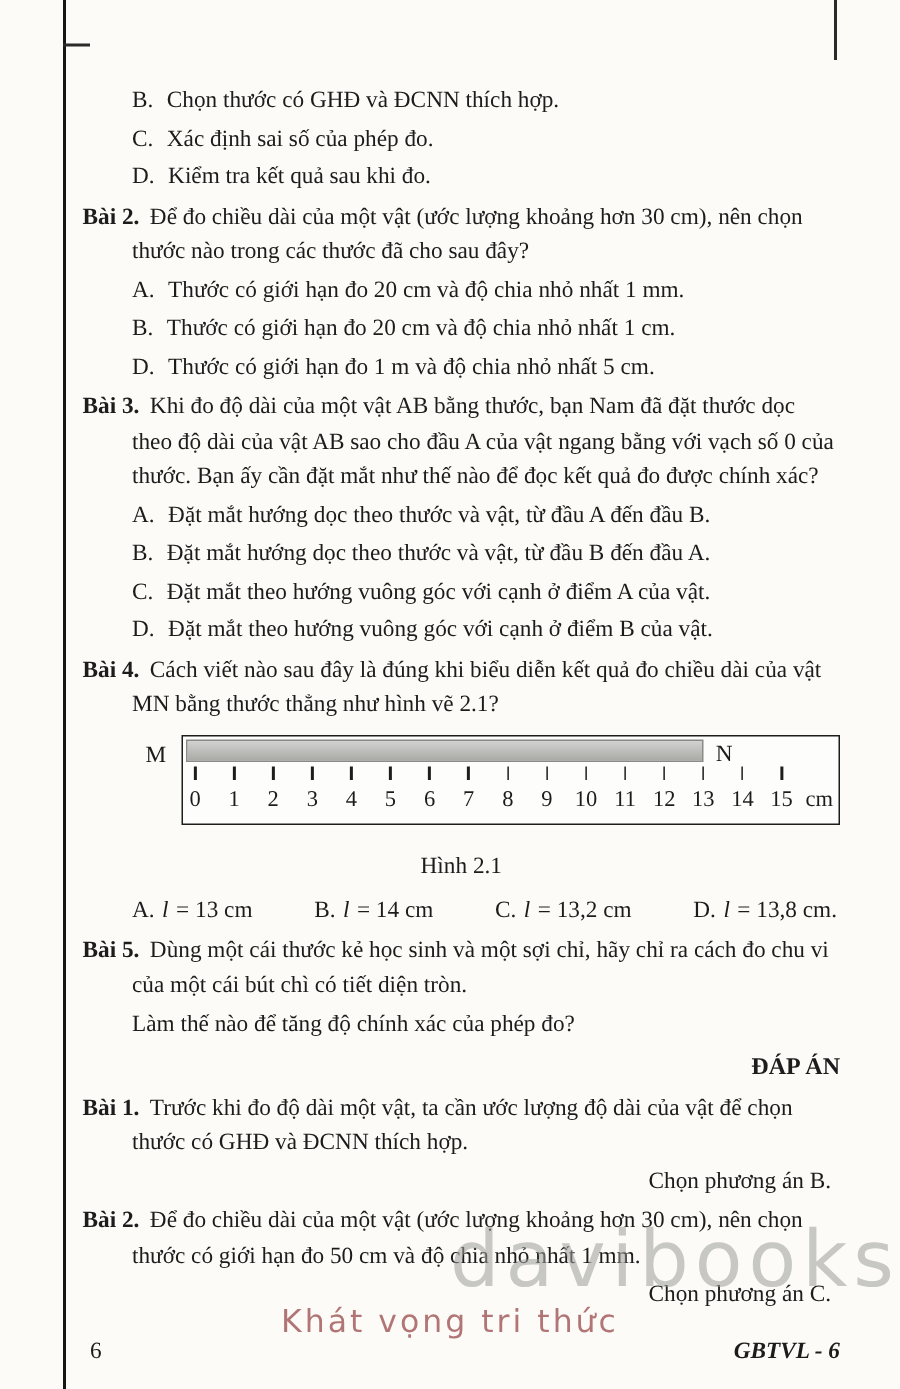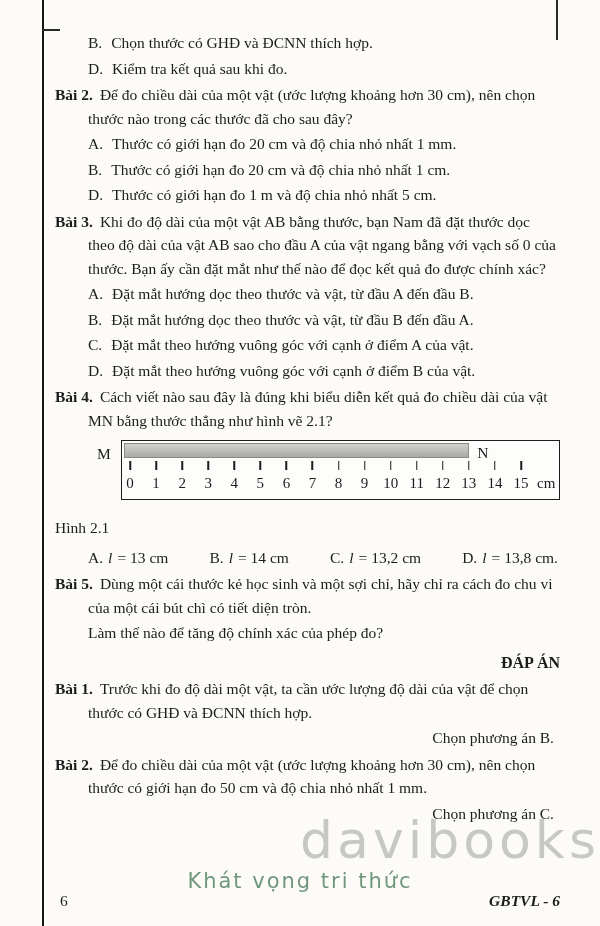--- a/index.html
+++ b/index.html
@@ -14,21 +14,21 @@
   .page{
     position:absolute;inset:0;
     background:#fcfbf8;
   }
   
   .edge-left{position:absolute;left:42px;top:0;bottom:0;width:2px;background:#161616;}
   .edge-top{position:absolute;left:42px;top:29px;width:18px;height:2px;background:#2a2a2a;}
   .edge-right{position:absolute;left:556px;top:0;width:2px;height:40px;background:#2a2a2a;}
 
   .content{
-    position:absolute;left:55px;right:40px;top:29px;
+    position:absolute;left:55px;right:40px;top:53px;
     font-size:15.5px;line-height:23.5px;
   }
   p{margin:0;}
   b{font-weight:bold;}
 
   .question{margin-left:33px;text-indent:-33px;margin-top:3px;}
   .question .q-label{margin-right:7px;}
   .option{margin-left:57px;text-indent:-24px;margin-top:2px;}
   .option .opt-letter{margin-right:9px;}
   .sub-line{margin-left:33px;margin-top:2px;}
@@ -44,21 +44,21 @@
     position:absolute;left:2px;top:2px;height:15px;width:79%;
     background:linear-gradient(#d2d2d0,#a9a9a6);
     border:1px solid #8a8a87;
     box-sizing:border-box;
   }
   .n-label{position:absolute;left:calc(79% + 10px);top:0px;font-size:15.5px;}
   .scale-track{position:absolute;left:8px;top:20px;width:391px;height:34px;}
   .tick{position:absolute;top:0;width:1.5px;height:9px;background:#1d1d1d;transform:translateX(-50%);}
   .num{position:absolute;top:11px;transform:translateX(-50%);font-size:15px;}
   .cm-label{position:absolute;left:calc(100% + 16px);top:11px;font-size:15px;}
-  .figure-caption{margin-top:0;}
+  .figure-caption{text-align:center;margin-top:0;}
 
   .answers-row{
     display:flex;justify-content:space-between;
     margin:6px 0 2px 33px;padding-right:2px;
   }
   .ans .pt{margin-right:5px;}
   .ans i{margin-right:5px;font-family:"Liberation Serif","DejaVu Serif",serif;}
 
   .heading{text-align:right;font-weight:bold;margin-top:6px;font-size:16px;}
   .choice-line{text-align:right;margin-top:2px;padding-right:6px;}
@@ -66,36 +66,37 @@
   .watermark{
     position:absolute;left:0;right:0;top:812px;
     text-align:center;pointer-events:none;z-index:5;
   }
   .wm1{
     font-family:"DejaVu Sans","Liberation Sans",sans-serif;
     font-size:52px;line-height:56px;color:#9d9d9b;opacity:.55;letter-spacing:4px;text-align:right;
   }
   .wm2{
     font-family:"DejaVu Sans","Liberation Sans",sans-serif;
-    font-size:21px;line-height:26px;color:#14532d;opacity:.6;letter-spacing:2px;
+    font-size:21px;line-height:26px;color:#7f1d1d;opacity:.6;letter-spacing:2px;
   }
   .footer-left{position:absolute;left:60px;bottom:16px;font-size:15.5px;}
   .footer-right{position:absolute;right:40px;bottom:16px;font-size:15.5px;font-weight:bold;font-style:italic;}
 </style>
 </head>
 <body>
 
 <div class="page">
   <div class="edge-left"></div>
   <div class="edge-top"></div>
   <div class="edge-right"></div>
 
   <div class="content">
 
     <p class="option"><span class="opt-letter">B.</span><span>Chọn thước có GHĐ và ĐCNN thích hợp.</span></p>
+    <p class="option"><span class="opt-letter">C.</span><span>Xác định sai số của phép đo.</span></p>
     <p class="option"><span class="opt-letter">D.</span><span>Kiểm tra kết quả sau khi đo.</span></p>
 
     <p class="question"><b class="q-label">Bài 2.</b><span>Để đo chiều dài của một vật (ước lượng khoảng hơn 30 cm), nên chọn thước nào trong các thước đã cho sau đây?</span></p>
     <p class="option"><span class="opt-letter">A.</span><span>Thước có giới hạn đo 20 cm và độ chia nhỏ nhất 1 mm.</span></p>
     <p class="option"><span class="opt-letter">B.</span><span>Thước có giới hạn đo 20 cm và độ chia nhỏ nhất 1 cm.</span></p>
     <p class="option"><span class="opt-letter">D.</span><span>Thước có giới hạn đo 1 m và độ chia nhỏ nhất 5 cm.</span></p>
 
     <p class="question"><b class="q-label">Bài 3.</b><span>Khi đo độ dài của một vật AB bằng thước, bạn Nam đã đặt thước dọc theo độ dài của vật AB sao cho đầu A của vật ngang bằng với vạch số 0 của thước. Bạn ấy cần đặt mắt như thế nào để đọc kết quả đo được chính xác?</span></p>
     <p class="option"><span class="opt-letter">A.</span><span>Đặt mắt hướng dọc theo thước và vật, từ đầu A đến đầu B.</span></p>
     <p class="option"><span class="opt-letter">B.</span><span>Đặt mắt hướng dọc theo thước và vật, từ đầu B đến đầu A.</span></p>

